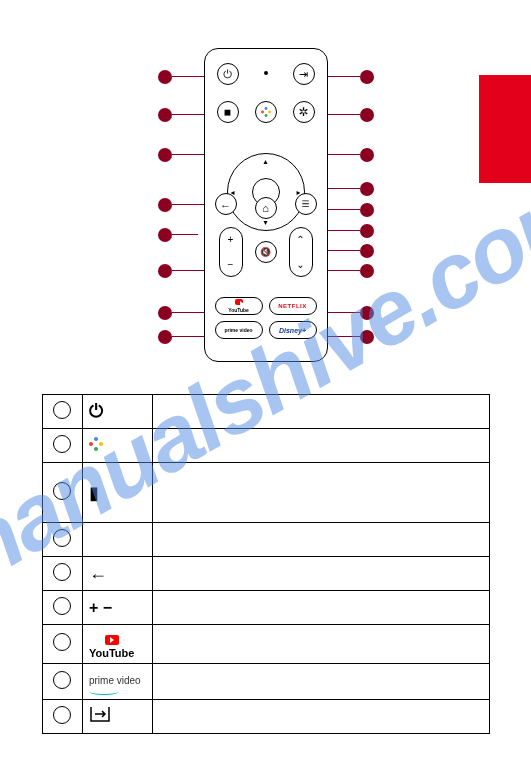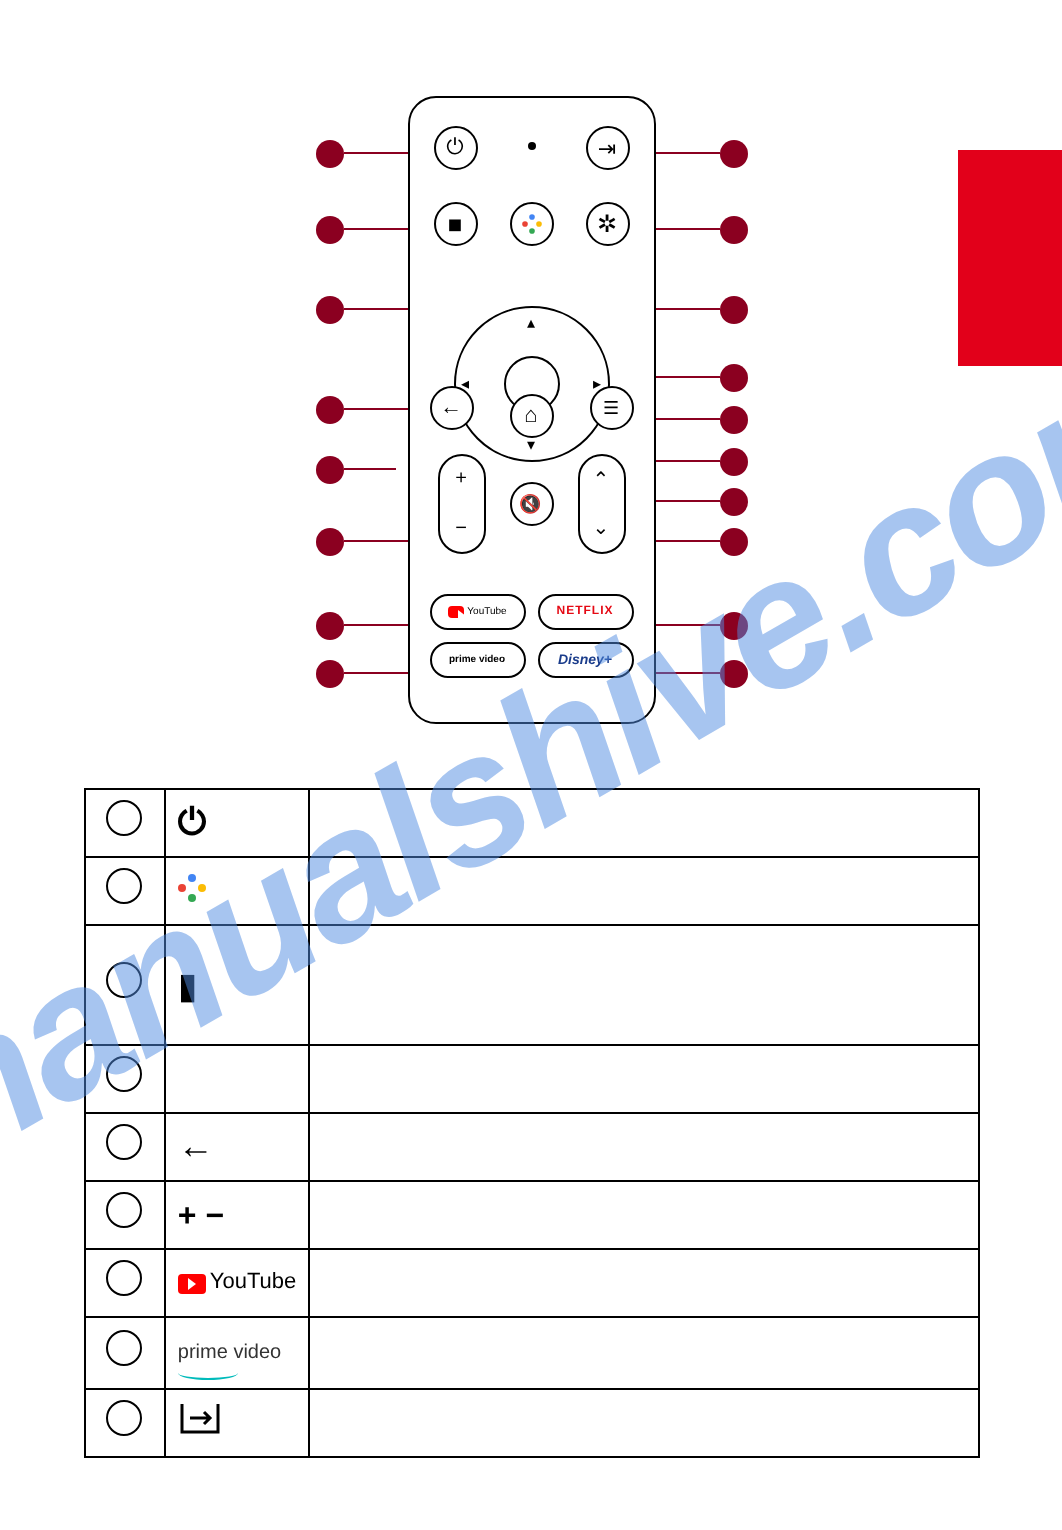--- a/index.html
+++ b/index.html
@@ -180,24 +180,25 @@
       height: 18px;
       border: 1px solid #000;
       border-radius: 50%;
     }
     
     .tall-row td { height: 60px; }
     
     
     .yt-inline {
       display: inline-flex;
-      align-items: flex-end;
+      align-items: center;
       gap: 2px;
       font-size: 11px;
-      font-weight: normal;
+      font-weight: bold;
+      flex-direction: column;
     }
     .yt-icon {
       width: 14px;
       height: 10px;
       background: #ff0000;
       border-radius: 2px;
       position: relative;
     }
     .yt-icon:after {
       content: '';

